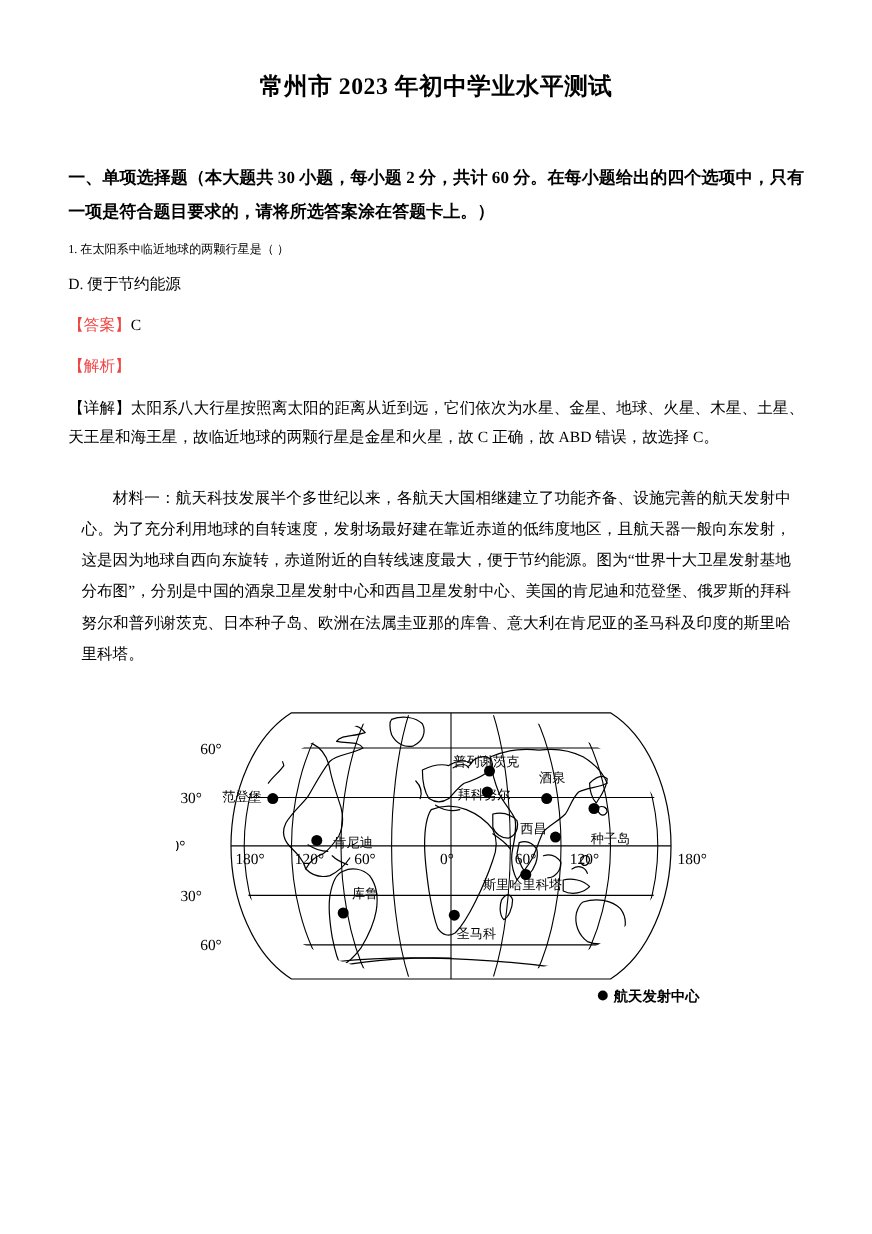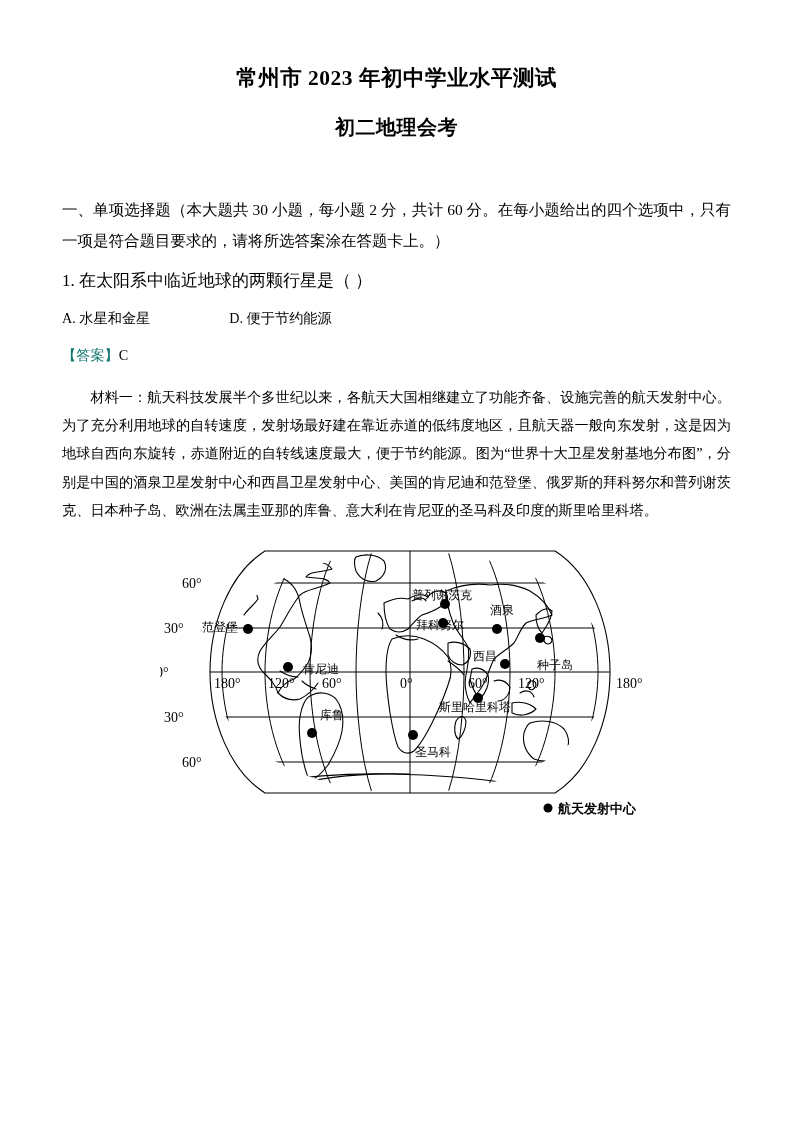--- a/index.html
+++ b/index.html
@@ -34,29 +34,29 @@
   .doc-subtitle {
     text-align: center;
     font-weight: bold;
     font-size: 20px;
     letter-spacing: 0.5px;
     margin: 0;
     padding-top: 18px;
     line-height: 1.5;
   }
   .section-heading {
-    font-weight: normal;
+    font-weight: bold;
     font-size: 15.5px;
     line-height: 2.0;
     margin: 0;
     padding-top: 52px;
     text-align: justify;
   }
   .question-stem {
-    font-size: 17px;
+    font-size: 11px;
     line-height: 1.85;
     margin: 0;
     padding-top: 9px;
   }
   .options-row {
     display: flex;
     font-size: 14.2px;
     padding-top: 9px;
     line-height: 1.8;
   }
@@ -64,34 +64,34 @@
     width: 25%;
     white-space: nowrap;
   }
   .answer-line {
     font-size: 14.2px;
     line-height: 1.85;
     padding-top: 11px;
     margin: 0;
   }
   .tag-blue {
-    color: #0f766e;
+    color: #ef4444;
   }
   .explain-para {
     font-size: 14.2px;
     line-height: 1.95;
     margin: 0;
     padding-top: 11px;
     text-align: justify;
     text-justify: inter-ideograph;
   }
   .material-para {
     font-size: 14.2px;
     line-height: 2.0;
-    margin: 0;
+    margin: 12px;
     padding-top: 14px;
     text-indent: 2em;
     text-align: justify;
     text-justify: inter-ideograph;
   }
   .map-wrap {
     padding-top: 18px;
     display: flex;
     justify-content: center;
     padding-left: 26px;
@@ -115,34 +115,34 @@
     fill: #000;
     font-weight: bold;
   }
 </style>
 </head>
 <body>
 
 <div class="page">
 
   <h1 class="doc-title">常州市 2023 年初中学业水平测试</h1>
-  <h2 class="doc-subtitle">初二地理会考</h2>
 
   <p class="section-heading">一、单项选择题（本大题共 30 小题，每小题 2 分，共计 60 分。在每小题给出的四个选项中，只有一项是符合题目要求的，请将所选答案涂在答题卡上。）</p>
 
   <p class="question-stem">1. 在太阳系中临近地球的两颗行星是（      ）</p>
 
   <div class="options-row">
-    <span class="option">A. 水星和金星</span>
     <span class="option">D. 便于节约能源</span>
   </div>
 
   <p class="answer-line"><span class="tag-blue">【答案】</span><span>C</span></p>
 
-
+  <p class="answer-line"><span class="tag-blue">【解析】</span></p>
+
+  <p class="explain-para"><span>【详解】</span><span>太阳系八大行星按照离太阳的距离从近到远，它们依次为水星、金星、地球、火星、木星、土星、天王星和海王星，故临近地球的两颗行星是金星和火星，故 C 正确，故 ABD 错误，故选择 C。</span></p>
 
   <p class="material-para"><span>材料一：</span><span>航天科技发展半个多世纪以来，各航天大国相继建立了功能齐备、设施完善的航天发射中心。为了充分利用地球的自转速度，发射场最好建在靠近赤道的低纬度地区，且航天器一般向东发射，这是因为地球自西向东旋转，赤道附近的自转线速度最大，便于节约能源。图为“世界十大卫星发射基地分布图”，分别是中国的酒泉卫星发射中心和西昌卫星发射中心、美国的肯尼迪和范登堡、俄罗斯的拜科努尔和普列谢茨克、日本种子岛、欧洲在法属圭亚那的库鲁、意大利在肯尼亚的圣马科及印度的斯里哈里科塔。</span></p>
 
 
   <div class="map-wrap">
     <svg class="worldmap" width="500" height="290" viewBox="0 0 500 290">
 
       <defs>
         <clipPath id="globeClip">
           <path d="M 30 8 L 470 8 L 470 250 L 30 250 Z"></path>

